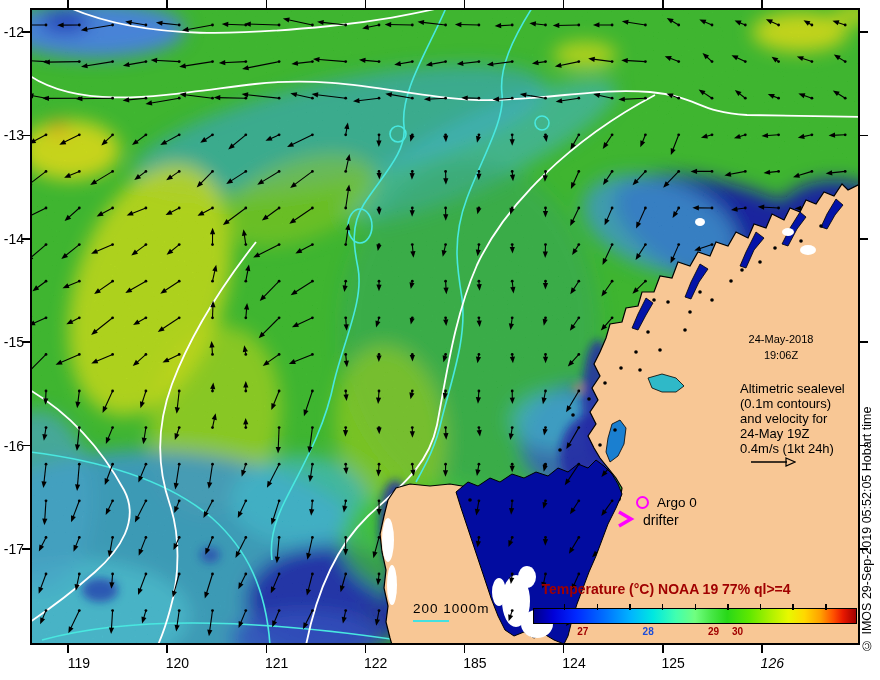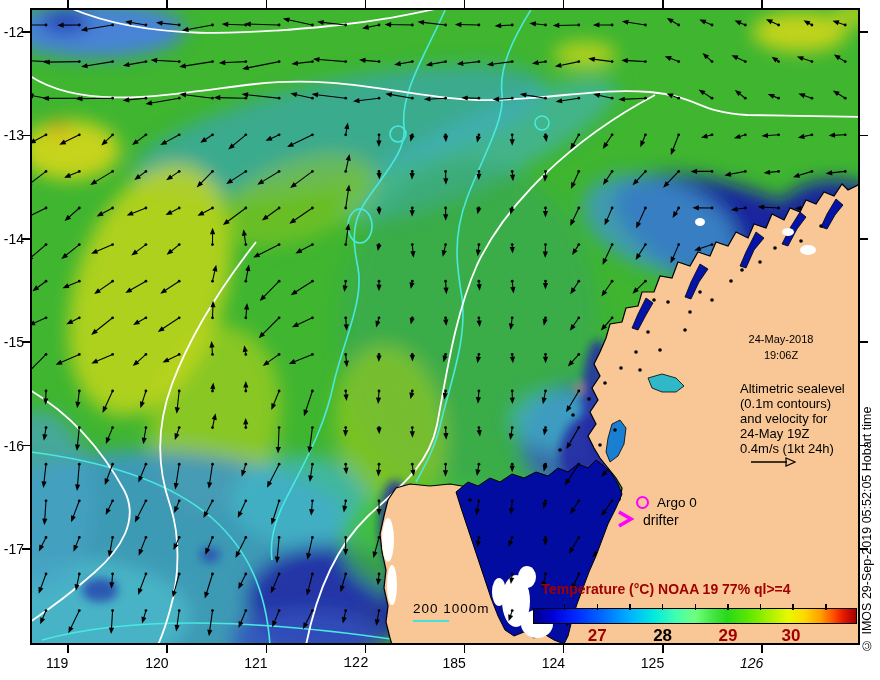--- a/index.html
+++ b/index.html
@@ -1,31 +1,31 @@
 <!DOCTYPE html>
 <html><head>
 <meta charset="utf-8">
 <style>
   html,body{margin:0;padding:0;background:#ffffff;}
   .fig{position:relative;width:880px;height:680px;background:#ffffff;overflow:hidden;
        font-family:"Liberation Sans","DejaVu Sans",sans-serif;color:#000;}
   .abs{position:absolute;}
   .lbl{position:absolute;font-size:14px;color:#000;line-height:1;}
-  .xlbl{text-align:left;width:44px;}
+  .xlbl{text-align:right;width:44px;}
   .ylbl{text-align:right;width:26px;}
   .tick{position:absolute;background:#000;}
   .ann{position:absolute;font-size:13px;color:#000;line-height:15px;white-space:nowrap;}
   .dt{width:130px;text-align:center;font-size:11px;}
   .cbar-title{position:absolute;left:505px;top:581px;width:322px;text-align:center;
               font-weight:bold;font-size:14px;}
   .cbar{position:absolute;left:533px;top:608px;width:322px;height:14px;border:1px solid #000;
         background:linear-gradient(to right,#000089 0%,#0000d8 6%,#0028ff 13%,#0070ff 22%,
         #00b4ff 30%,#00e8e0 37%,#40ffb0 44%,#70ff80 50%,#48e848 55%,#28d818 60%,#60e800 67%,
         #a8f000 73%,#e8f800 79%,#ffd800 84%,#ffa000 89%,#ff5000 93%,#e81800 96%,#a00000 100%);}
-  .cbl{position:absolute;font-weight:bold;font-size:17px;width:40px;text-align:center;top:626px;}
+  .cbl{position:absolute;font-weight:bold;font-size:10px;width:40px;text-align:left;top:626px;}
   .credit{position:absolute;left:860px;top:130px;height:522px;width:20px;font-size:12.5px;
           writing-mode:vertical-rl;transform:rotate(180deg);white-space:nowrap;}
   .argo-ring{position:absolute;left:636px;top:496px;width:9px;height:9px;border:2.5px solid #ff00ff;
              border-radius:50%;}
   .depth-line{position:absolute;left:413px;top:620px;width:36px;height:2px;background:#44e0e0;}
 </style>
 </head>
 <body>
 
 <div class="fig">
@@ -1452,21 +1452,21 @@
       <div class="tick" style="left: 67.25px; top: 0px; width: 1.5px; height: 8px;"></div>
       <div class="lbl xlbl" style="left: 46px; top: 656px;">119</div>
       <div class="tick" style="left: 166.39px; top: 645px; width: 1.5px; height: 8px;"></div>
       <div class="tick" style="left: 166.39px; top: 0px; width: 1.5px; height: 8px;"></div>
       <div class="lbl xlbl" style="left: 145.14px; top: 656px;">120</div>
       <div class="tick" style="left: 265.53px; top: 645px; width: 1.5px; height: 8px;"></div>
       <div class="tick" style="left: 265.53px; top: 0px; width: 1.5px; height: 8px;"></div>
       <div class="lbl xlbl" style="left: 244.28px; top: 656px;">121</div>
       <div class="tick" style="left: 364.67px; top: 645px; width: 1.5px; height: 8px;"></div>
       <div class="tick" style="left: 364.67px; top: 0px; width: 1.5px; height: 8px;"></div>
-      <div class="lbl xlbl" style="left: 343.42px; top: 656px; font-family: Liberation Mono, monospace;">122</div>
+      <div class="lbl xlbl" style="left: 343.42px; top: 656px;">122</div>
       <div class="tick" style="left: 463.81px; top: 645px; width: 1.5px; height: 8px;"></div>
       <div class="tick" style="left: 463.81px; top: 0px; width: 1.5px; height: 8px;"></div>
       <div class="lbl xlbl" style="left: 442.56px; top: 656px;">185</div>
       <div class="tick" style="left: 562.95px; top: 645px; width: 1.5px; height: 8px;"></div>
       <div class="tick" style="left: 562.95px; top: 0px; width: 1.5px; height: 8px;"></div>
       <div class="lbl xlbl" style="left: 541.7px; top: 656px;">124</div>
       <div class="tick" style="left: 662.09px; top: 645px; width: 1.5px; height: 8px;"></div>
       <div class="tick" style="left: 662.09px; top: 0px; width: 1.5px; height: 8px;"></div>
       <div class="lbl xlbl" style="left: 640.84px; top: 656px;">125</div>
       <div class="tick" style="left: 761.23px; top: 645px; width: 1.5px; height: 8px;"></div>
@@ -1520,19 +1520,19 @@
       <div class="tick" style="left: 563.9px; top: 604px; width: 1.5px; height: 6px;"></div>
       <div class="tick" style="left: 596.55px; top: 604px; width: 1.5px; height: 6px;"></div>
       <div class="tick" style="left: 629.2px; top: 604px; width: 1.5px; height: 6px;"></div>
       <div class="tick" style="left: 661.85px; top: 604px; width: 1.5px; height: 6px;"></div>
       <div class="tick" style="left: 694.5px; top: 604px; width: 1.5px; height: 6px;"></div>
       <div class="tick" style="left: 727.15px; top: 604px; width: 1.5px; height: 6px;"></div>
       <div class="tick" style="left: 759.8px; top: 604px; width: 1.5px; height: 6px;"></div>
       <div class="tick" style="left: 792.45px; top: 604px; width: 1.5px; height: 6px;"></div>
       <div class="tick" style="left: 825.1px; top: 604px; width: 1.5px; height: 6px;"></div>
       <div class="cbl" style="left: 577.3px; color: rgb(160, 0, 0);">27</div>
-      <div class="cbl" style="left: 642.6px; color: #000000;">28</div>
+      <div class="cbl" style="left: 642.6px; color: #1d4ed8;">28</div>
       <div class="cbl" style="left: 707.9px; color: rgb(160, 0, 0);">29</div>
-      <div class="cbl" style="left: 771px; color: rgb(160, 0, 0);">30</div>
+      <div class="cbl" style="left: 732px; color: rgb(160, 0, 0);">30</div>
     </div>
 
   <div class="credit">© IMOS 29-Sep-2019 05:52:05 Hobart time</div>
 </div>
 
 </body></html>

